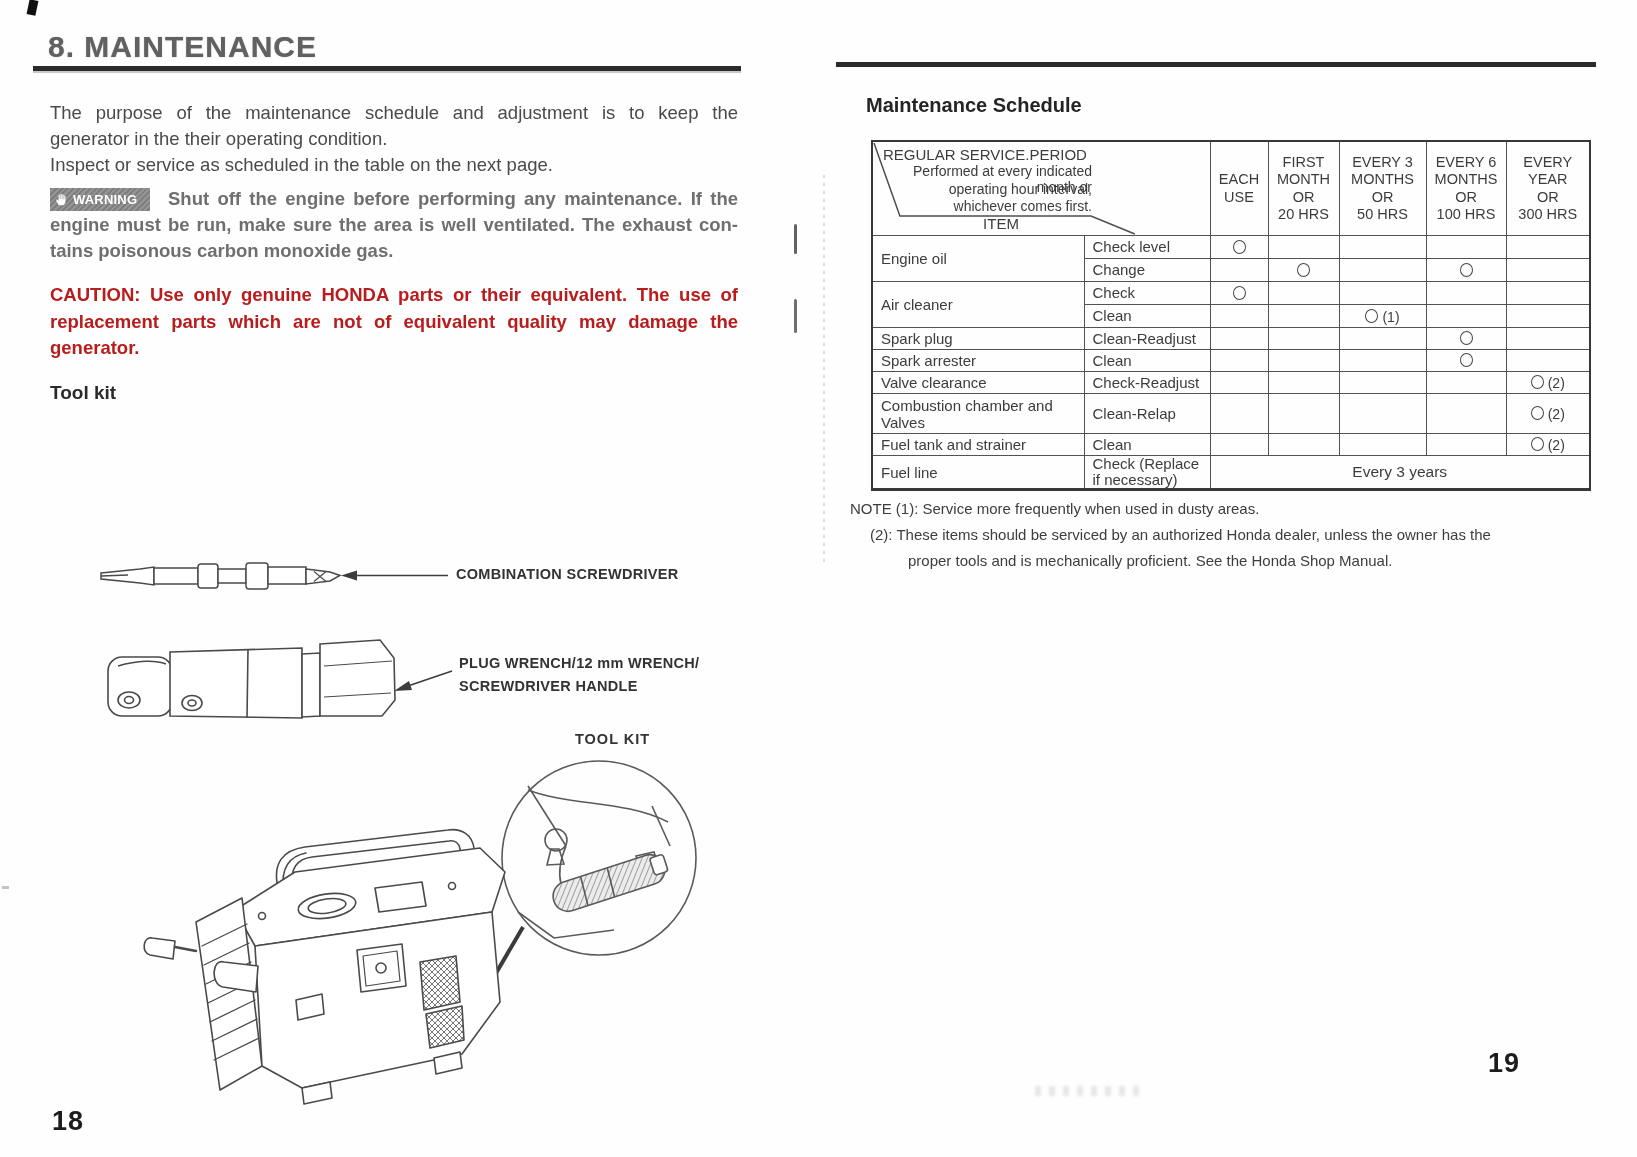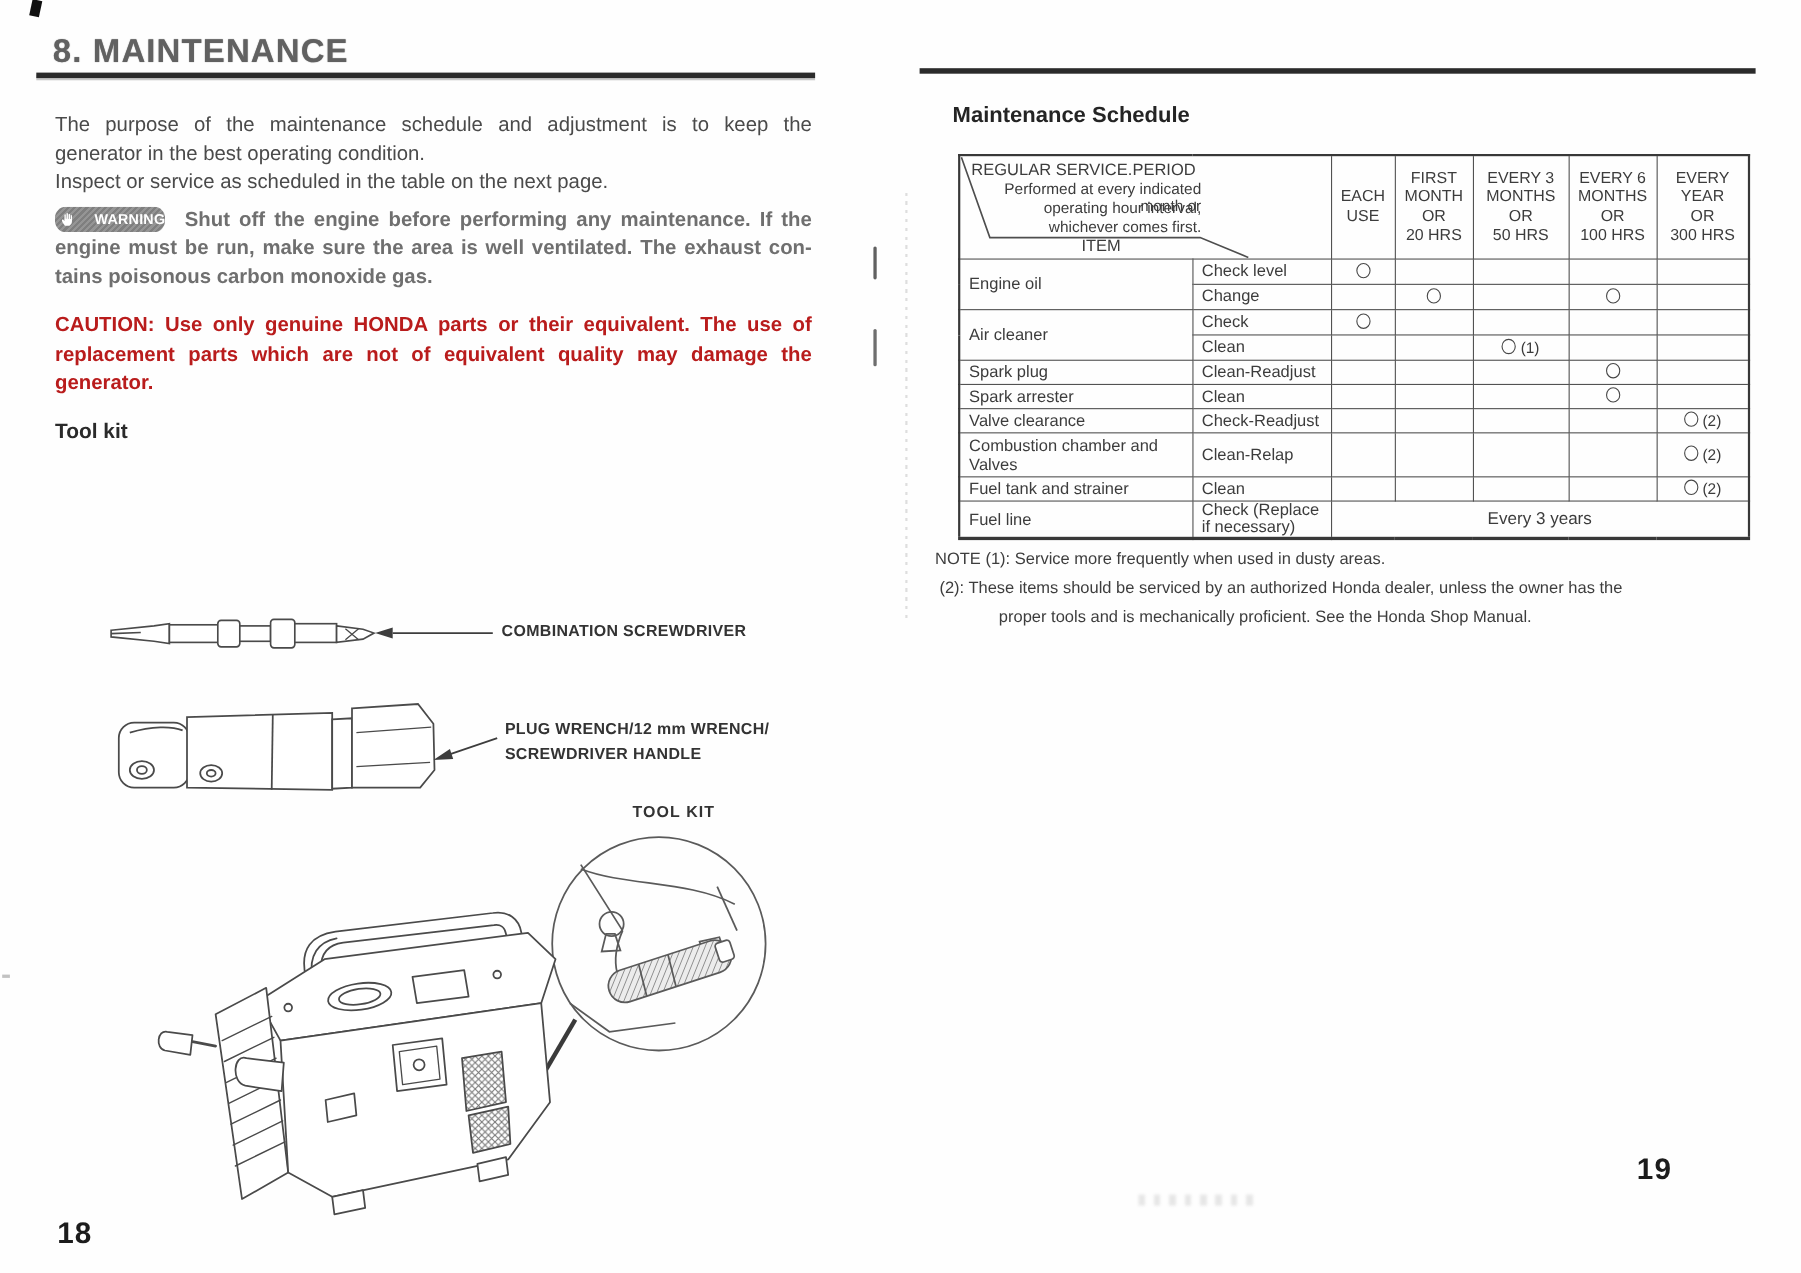--- a/index.html
+++ b/index.html
@@ -15,23 +15,23 @@
   .para{width:688px;font-size:18.5px;line-height:26px;}
   .tline{white-space:nowrap;}
   .just{text-align:justify;text-align-last:justify;white-space:normal;}
   .intro{left:50px;top:100px;color:#4a4a4a;}
   .warn{left:50px;top:186px;color:#6f6f6f;font-weight:bold;}
   .warn .tline:first-child{padding-left:118px;}
   .caution{left:50px;top:282px;line-height:26.5px;color:#b91c1c;font-weight:bold;}
   .h2{left:50px;top:382px;font-size:19px;font-weight:bold;color:#2a2a2a;}
   .toolkit{left:50px;top:426px;line-height:25px;color:#454545;}
 
-  .badge{left:50px;top:188px;height:23px;width:100px;display:inline-flex;align-items:center;gap:17px;
+  .badge{left:50px;top:188px;height:23px;width:100px;display:inline-flex;align-items:center;gap:4px;
          background:#8d8d8d;box-sizing:border-box;padding:0 6px 0 4px;
-         background-image:repeating-linear-gradient(135deg,rgba(0,0,0,.10) 0 2px,rgba(255,255,255,.07) 2px 4px);border-radius:10px;}
+         background-image:repeating-linear-gradient(135deg,rgba(0,0,0,.10) 0 2px,rgba(255,255,255,.07) 2px 4px);}
   .badge-t{color:#fff;font-weight:bold;font-size:13px;letter-spacing:.2px;}
   .hand{display:inline-flex;}
 
   .figsvg{left:90px;top:525px;width:680px;height:600px;}
   .figlabel{font-size:14.5px;font-weight:bold;color:#333;letter-spacing:.3px;}
   .pre{white-space:pre-line;line-height:23px;}
   .pagenum{font-size:27px;font-weight:bold;color:#1c1c1c;letter-spacing:1px;}
 
   
   .r-rule{left:836px;top:62px;width:760px;height:4.5px;background:#2b2b2b;}
@@ -70,21 +70,21 @@
 </head>
 <body>
 
 <div class="sheet">
 
   <div class="abs title">8. MAINTENANCE</div>
   <div class="abs title-rule"></div>
 
   <div class="abs para intro">
       <div class="tline just">The purpose of the maintenance schedule and adjustment is to keep the</div>
-      <div class="tline">generator in the best operating condition.</div>
+      <div class="tline">generator in the their operating condition.</div>
       <div class="tline">Inspect or service as scheduled in the table on the next page.</div>
     </div>
 
   <div class="abs badge">
     <span class="hand">
       <svg viewBox="0 0 20 20" width="15" height="15">
           <path fill="#fff" d="M6.8,17.5 C5.2,16 3.6,13.4 3.1,11.2 c-0.25,-1.1 1.1,-1.6 1.75,-0.75 L6.1,12.1 L6.1,4.6 c0,-1.2 1.7,-1.2 1.7,0 L7.8,9.2 L8.6,9.2 L8.6,3.2 c0,-1.2 1.75,-1.2 1.75,0 L10.35,9.2 L11.15,9.2 L11.15,3.9 c0,-1.2 1.7,-1.2 1.7,0 L12.85,9.6 L13.6,9.6 L13.6,5.6 c0,-1.15 1.65,-1.15 1.65,0 L15.25,12.3 c0,2.6 -1.3,4.3 -3.1,5.2 Z"></path>
         </svg>
     </span>
     <span class="badge-t">WARNING</span>
@@ -333,21 +333,21 @@
             <td class="item">Fuel line</td>
             <td class="op">Check (Replace if necessary)</td>
             <td colspan="5" class="spancell">Every 3 years</td>
           </tr>
         </tbody>
     </table>
   </div>
 
   <div class="abs notes">
       <div class="tline">NOTE (1): Service more frequently when used in dusty areas.</div>
-      <div class="tline" style="margin-left: 4px;">(2): These items should be serviced by an authorized Honda dealer, unless the owner has the</div>
+      <div class="tline" style="margin-left: 20px;">(2): These items should be serviced by an authorized Honda dealer, unless the owner has the</div>
       <div class="tline" style="margin-left: 58px;">proper tools and is mechanically proficient. See the Honda Shop Manual.</div>
     </div>
 
   <div class="abs pagenum" style="left:1488px;top:1048px;">19</div>
 
   <div class="abs corner-mark"></div>
   <div class="abs gd1"></div>
   <div class="abs gd2"></div>
   <div class="abs streak"></div>
   <div class="abs smudge"></div>

